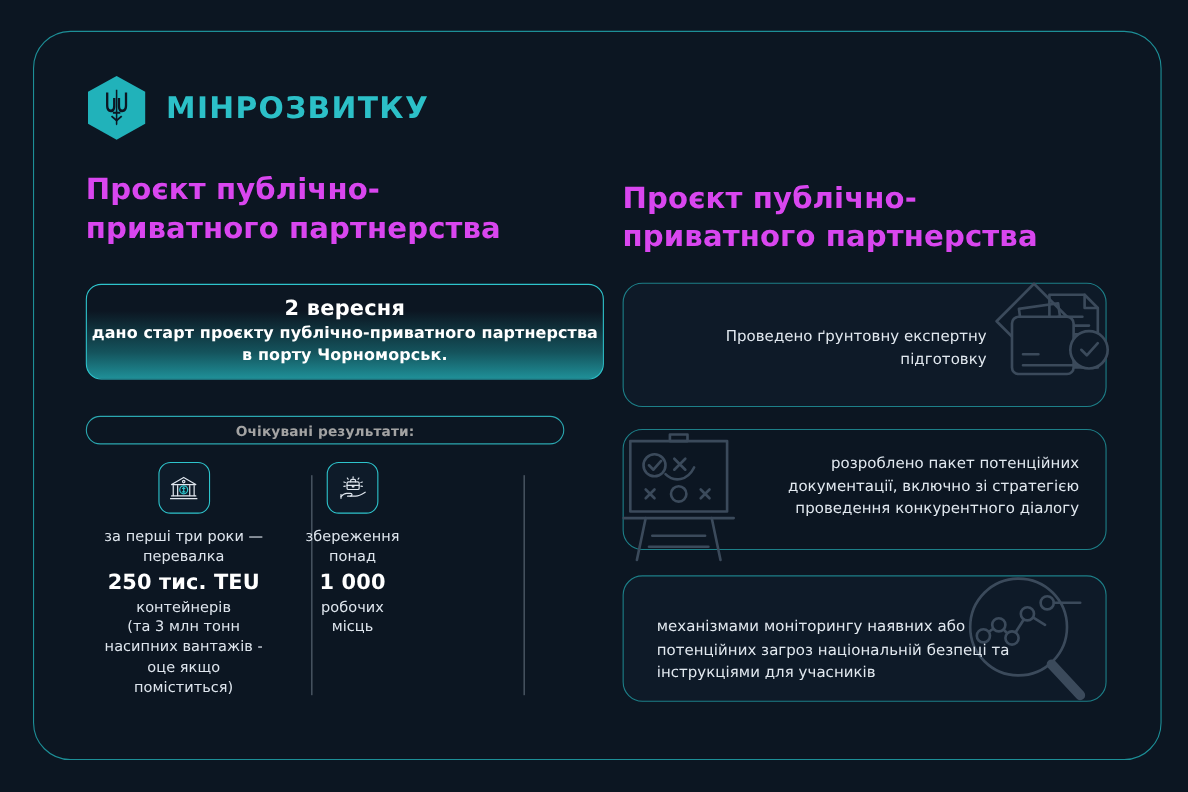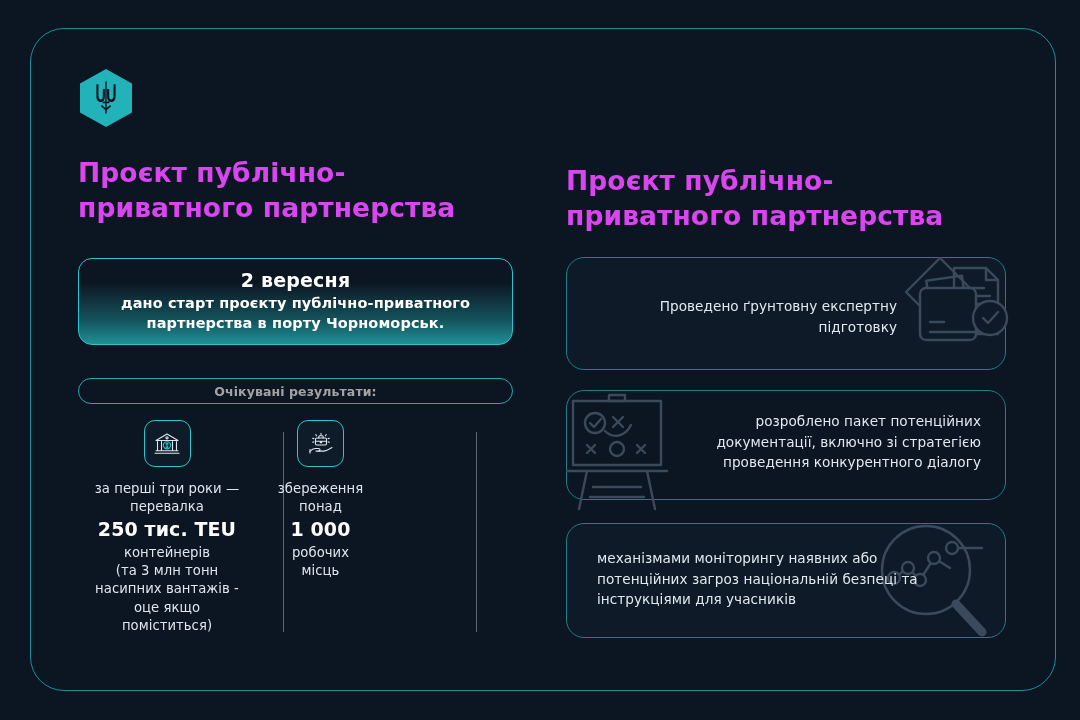--- a/index.html
+++ b/index.html
@@ -62,21 +62,21 @@
     line-height: 1.33;
     color: #d946ef;
     letter-spacing: 0.1px;
   }
 
   
   .date-card {
     position: absolute;
     left: 78px;
     top: 258px;
-    width: 435px;
+    width: 471px;
     height: 87px;
     border: 1.4px solid #2ec4cc;
     border-radius: 14px;
     background:
       linear-gradient(180deg, rgba(12,22,34,1) 0%, rgba(12,22,34,0.92) 28%, rgba(23,104,112,0.75) 72%, rgba(32,150,158,0.95) 100%);
     display: flex;
     flex-direction: column;
     align-items: center;
     justify-content: center;
     text-align: center;
@@ -190,21 +190,21 @@
 
   .r-text {
     position: absolute;
     font-size: 13.6px;
     line-height: 1.52;
     color: #e2e9f0;
     letter-spacing: 0.05px;
   }
   .r-text-1 { left: 30px; top: 38px; width: 300px; text-align: right; }
   .r-text-2 { right: 24px; top: 20px; width: 320px; text-align: right; }
-  .r-text-3 { left: 30px; top: 24px; width: 330px; text-align: left; }
+  .r-text-3 { left: 30px; top: 36px; width: 330px; text-align: left; }
 
   .r-icon {
     position: absolute;
     pointer-events: none;
   }
   .r-icon-1 { right: -18px; top: -18px; }
   .r-icon-2 { left: -10px; top: -8px; }
   .r-icon-3 { right: 10px; top: -12px; }
 
   svg { display: block; }
@@ -222,20 +222,21 @@
         <polygon points="28,1 54,15.5 54,44.5 28,59 2,44.5 2,15.5" fill="#21b2ba"></polygon>
         <g fill="#0c1622">
           <path d="M27.3 13.5h1.4v31.5c0 0-.7 1.1-.7 1.1s-.7-1.1-.7-1.1z"></path>
           <path d="M18.4 16.2h2.1v11.6c0 2.4.9 3.7 2.3 3.7 1.3 0 2-1.1 2-3.2V21h2.1v7.6c0 3.5-1.6 5.5-4.1 5.5-2.6 0-4.4-2.1-4.4-6.1z"></path>
           <path d="M37.6 16.2h-2.1v11.6c0 2.4-.9 3.7-2.3 3.7-1.3 0-2-1.1-2-3.2V21h-2.1v7.6c0 3.5 1.6 5.5 4.1 5.5 2.6 0 4.4-2.1 4.4-6.1z"></path>
           <path d="M22.8 38.2l5.2 4.5 5.2-4.5-1.1-1.3-4.1 3.5-4.1-3.5z"></path>
           <path d="M24.6 33.6h6.8v1.7h-6.8z"></path>
         </g>
       </svg>
     </div>
+    <div class="logo-text">МІНРОЗВИТКУ</div>
   </div>
 
   <div class="col-left">
     <div class="section-title">Проєкт публічно-приватного партнерства</div>
   </div>
 
   <div class="date-card">
     <div class="date-big">2 вересня</div>
     <div class="date-sub">дано старт проєкту публічно-приватного партнерства в порту Чорноморськ.</div>
   </div>

